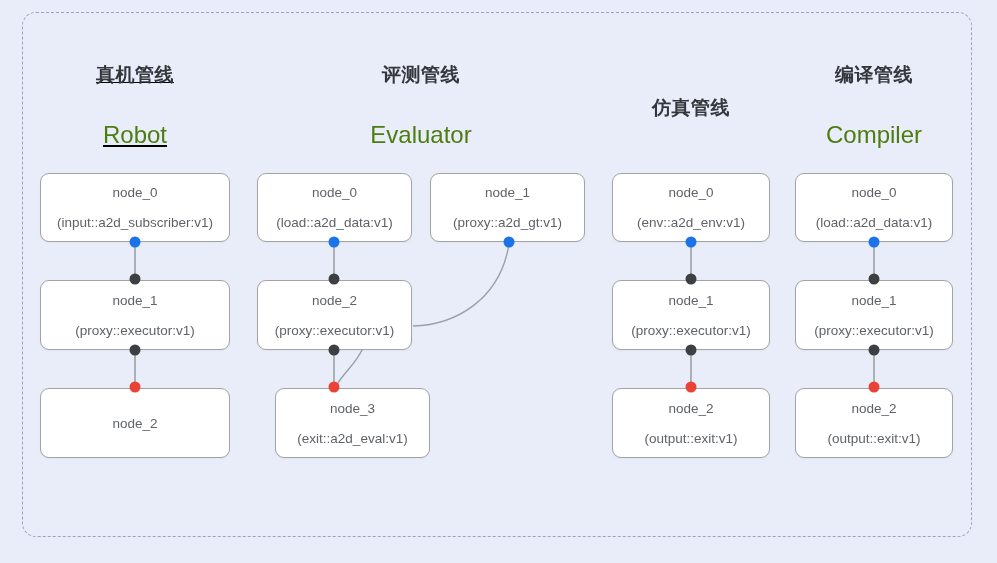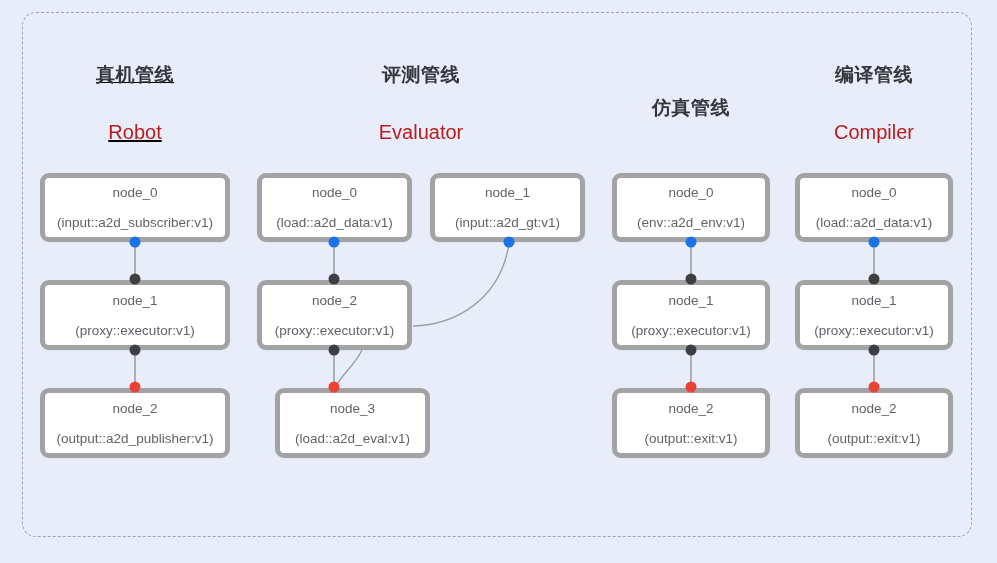--- a/index.html
+++ b/index.html
@@ -36,31 +36,31 @@
     text-align: center;
   }
   .col-title-cn {
     font-size: 19px;
     font-weight: bold;
     color: #33363b;
     letter-spacing: 0.5px;
     white-space: nowrap;
   }
   .col-title-en {
-    font-size: 20px;
+    font-size: 24px;
     font-weight: normal;
-    color: #b91c1c;
+    color: #4d7c0f;
     white-space: nowrap;
     margin-top: 33px;
   }
   .node-card {
     position: absolute;
     box-sizing: border-box;
     background: #ffffff;
-    border: 5px solid #a3a3a3;
+    border: 1px solid #a3a3a3;
     border-radius: 9px;
     box-shadow: 0 1px 2px rgba(60,70,110,0.05);
     display: flex;
     flex-direction: column;
     align-items: center;
     justify-content: center;
     color: #5f6368;
   }
   .node-name {
     font-size: 13.5px;
@@ -119,45 +119,44 @@
       <div class="node-card" style="left: 40px; top: 173px; width: 190px; height: 69px;">
         <div class="node-name">node_0</div>
         <div class="node-kind">(input::a2d_subscriber:v1)</div>
       </div>
       <div class="node-card" style="left: 40px; top: 280px; width: 190px; height: 70px;">
         <div class="node-name">node_1</div>
         <div class="node-kind">(proxy::executor:v1)</div>
       </div>
       <div class="node-card" style="left: 40px; top: 388px; width: 190px; height: 70px;">
         <div class="node-name">node_2</div>
-        <div class="node-kind">(output::a2d_publisher:v1)</div>
       </div>
       <div class="dot dot-out" style="left: 135px; top: 242px;"></div>
       <div class="dot dot-in" style="left: 135px; top: 279px;"></div>
       <div class="dot dot-in" style="left: 135px; top: 350px;"></div>
       <div class="dot dot-end" style="left: 135px; top: 387px;"></div>
       <div class="col-header" style="left: 301px; top: 62px; width: 240px;">
         <div class="col-title-cn">评测管线</div>
         <div class="col-title-en">Evaluator</div>
       </div>
       <div class="node-card" style="left: 257px; top: 173px; width: 155px; height: 69px;">
         <div class="node-name">node_0</div>
         <div class="node-kind">(load::a2d_data:v1)</div>
       </div>
       <div class="node-card" style="left: 430px; top: 173px; width: 155px; height: 69px;">
         <div class="node-name">node_1</div>
-        <div class="node-kind">(input::a2d_gt:v1)</div>
+        <div class="node-kind">(proxy::a2d_gt:v1)</div>
       </div>
       <div class="node-card" style="left: 257px; top: 280px; width: 155px; height: 70px;">
         <div class="node-name">node_2</div>
         <div class="node-kind">(proxy::executor:v1)</div>
       </div>
       <div class="node-card" style="left: 275px; top: 388px; width: 155px; height: 70px;">
         <div class="node-name">node_3</div>
-        <div class="node-kind">(load::a2d_eval:v1)</div>
+        <div class="node-kind">(exit::a2d_eval:v1)</div>
       </div>
       <div class="dot dot-out" style="left: 334px; top: 242px;"></div>
       <div class="dot dot-out" style="left: 509px; top: 242px;"></div>
       <div class="dot dot-in" style="left: 334px; top: 279px;"></div>
       <div class="dot dot-in" style="left: 334px; top: 350px;"></div>
       <div class="dot dot-end" style="left: 334px; top: 387px;"></div>
       <div class="col-header" style="left: 571px; top: 78px; width: 240px; margin-top: 17px;">
         <div class="col-title-cn">仿真管线</div>
       </div>
       <div class="node-card" style="left: 612px; top: 173px; width: 158px; height: 69px;">

